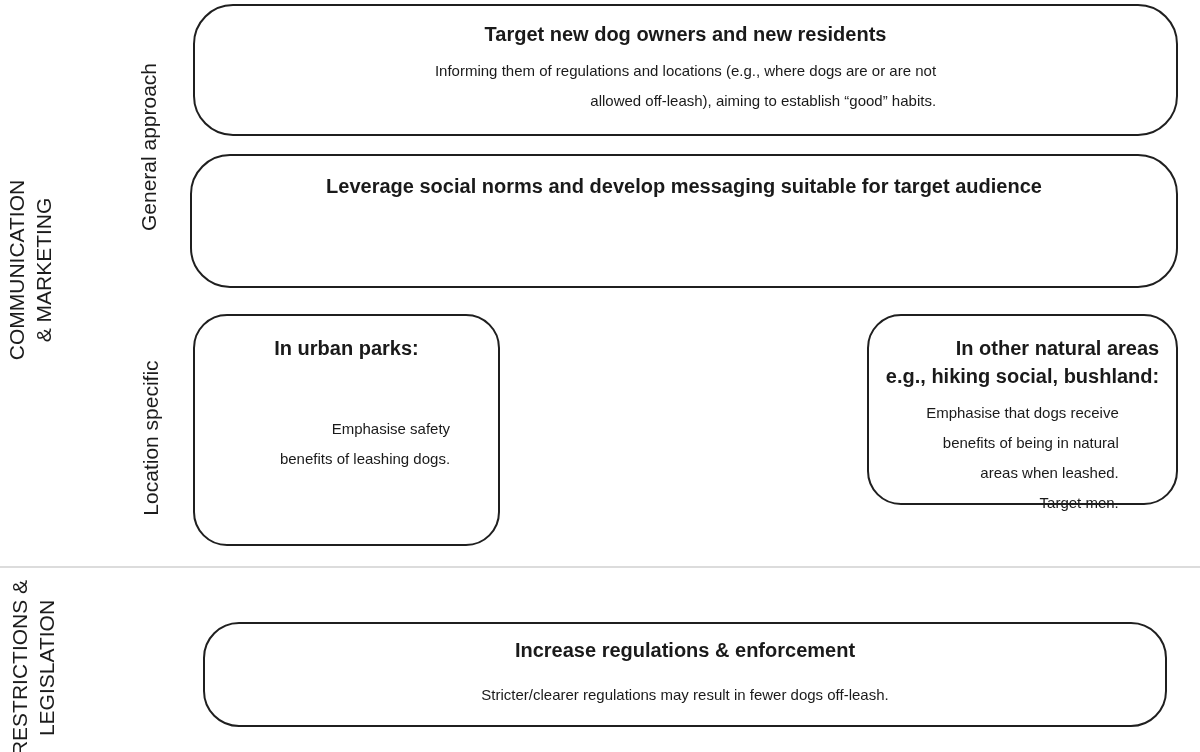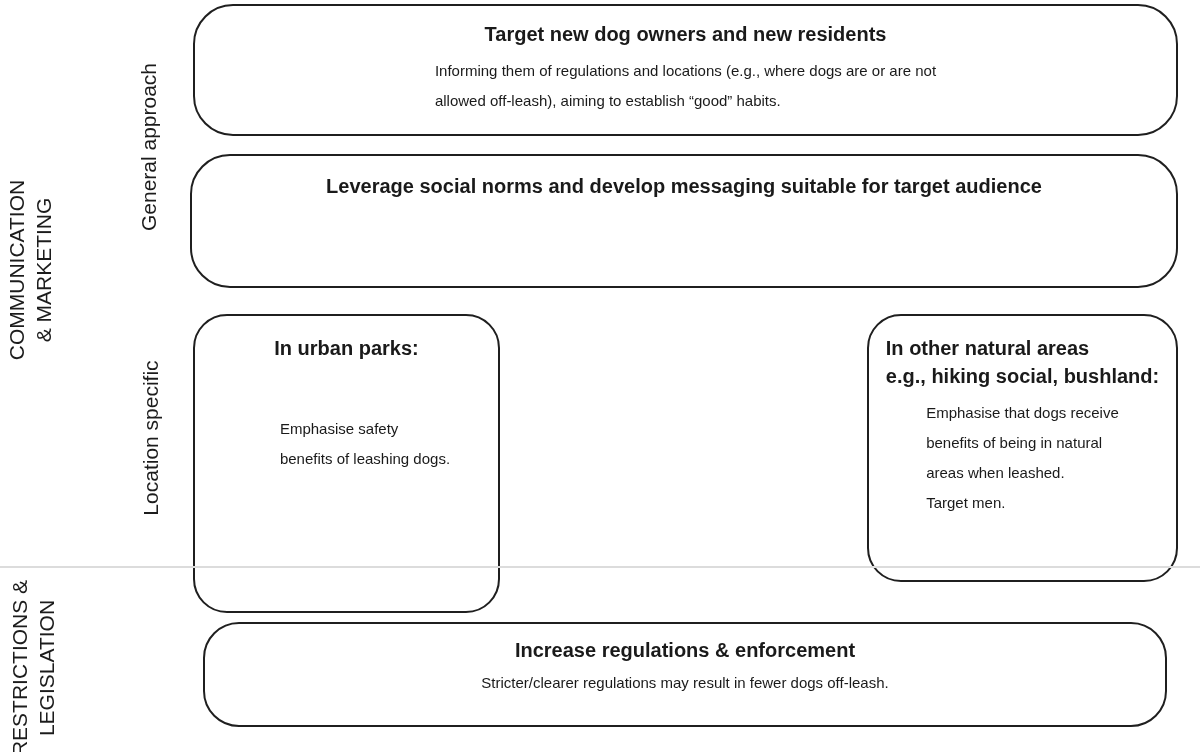--- a/index.html
+++ b/index.html
@@ -13,37 +13,37 @@
     font-family: "Liberation Sans", sans-serif;
   }
   .box {
     position: absolute;
     box-sizing: border-box;
     background: #ffffff;
     border: 2px solid #1f1f1f;
     display: flex;
     flex-direction: column;
     align-items: center;
-    text-align: left;
+    text-align: right;
   }
   .box-title { font-weight: bold; font-size: 20px; line-height: 28px; }
   .box-body  { font-size: 15px; line-height: 30px; }
 
   .box-general-1   { left: 193px; top: 4px;   width: 985px; height: 132px; border-radius: 40px; padding-top: 14px; }
   .box-general-1 .box-body { margin-top: 8px; }
   .box-general-2   { left: 190px; top: 154px; width: 988px; height: 134px; border-radius: 40px; padding-top: 16px; }
   .box-general-2 .box-body { margin-top: 6px; }
-  .box-location-1  { left: 193px; top: 314px; width: 307px; height: 299px; border-radius: 34px; padding-top: 18px; }
+  .box-location-1  { left: 193px; top: 314px; width: 307px; height: 232px; border-radius: 34px; padding-top: 18px; }
   .box-location-1 .box-body { margin-top: 52px; margin-left: 37px; }
   .box-location-2  { left: 530px; top: 314px; width: 305px; height: 231px; border-radius: 34px; padding-top: 18px; }
   .box-location-2 .box-body { margin-top: 12px; }
-  .box-location-3  { left: 867px; top: 314px; width: 311px; height: 268px; border-radius: 34px; padding-top: 18px; }
+  .box-location-3  { left: 867px; top: 314px; width: 311px; height: 191px; border-radius: 34px; padding-top: 18px; }
   .box-location-3 .box-body { margin-top: 8px; }
   .box-restrict-1  { left: 203px; top: 622px; width: 964px; height: 105px; border-radius: 36px; padding-top: 12px; }
-  .box-restrict-1 .box-body { margin-top: 4px; }
+  .box-restrict-1 .box-body { margin-top: 16px; }
 
   .divider {
     position: absolute;
     left: 0; top: 566px;
     width: 1200px; height: 2px;
     background: #dcdcdc;
   }
 
   .vlabel {
     position: absolute;

